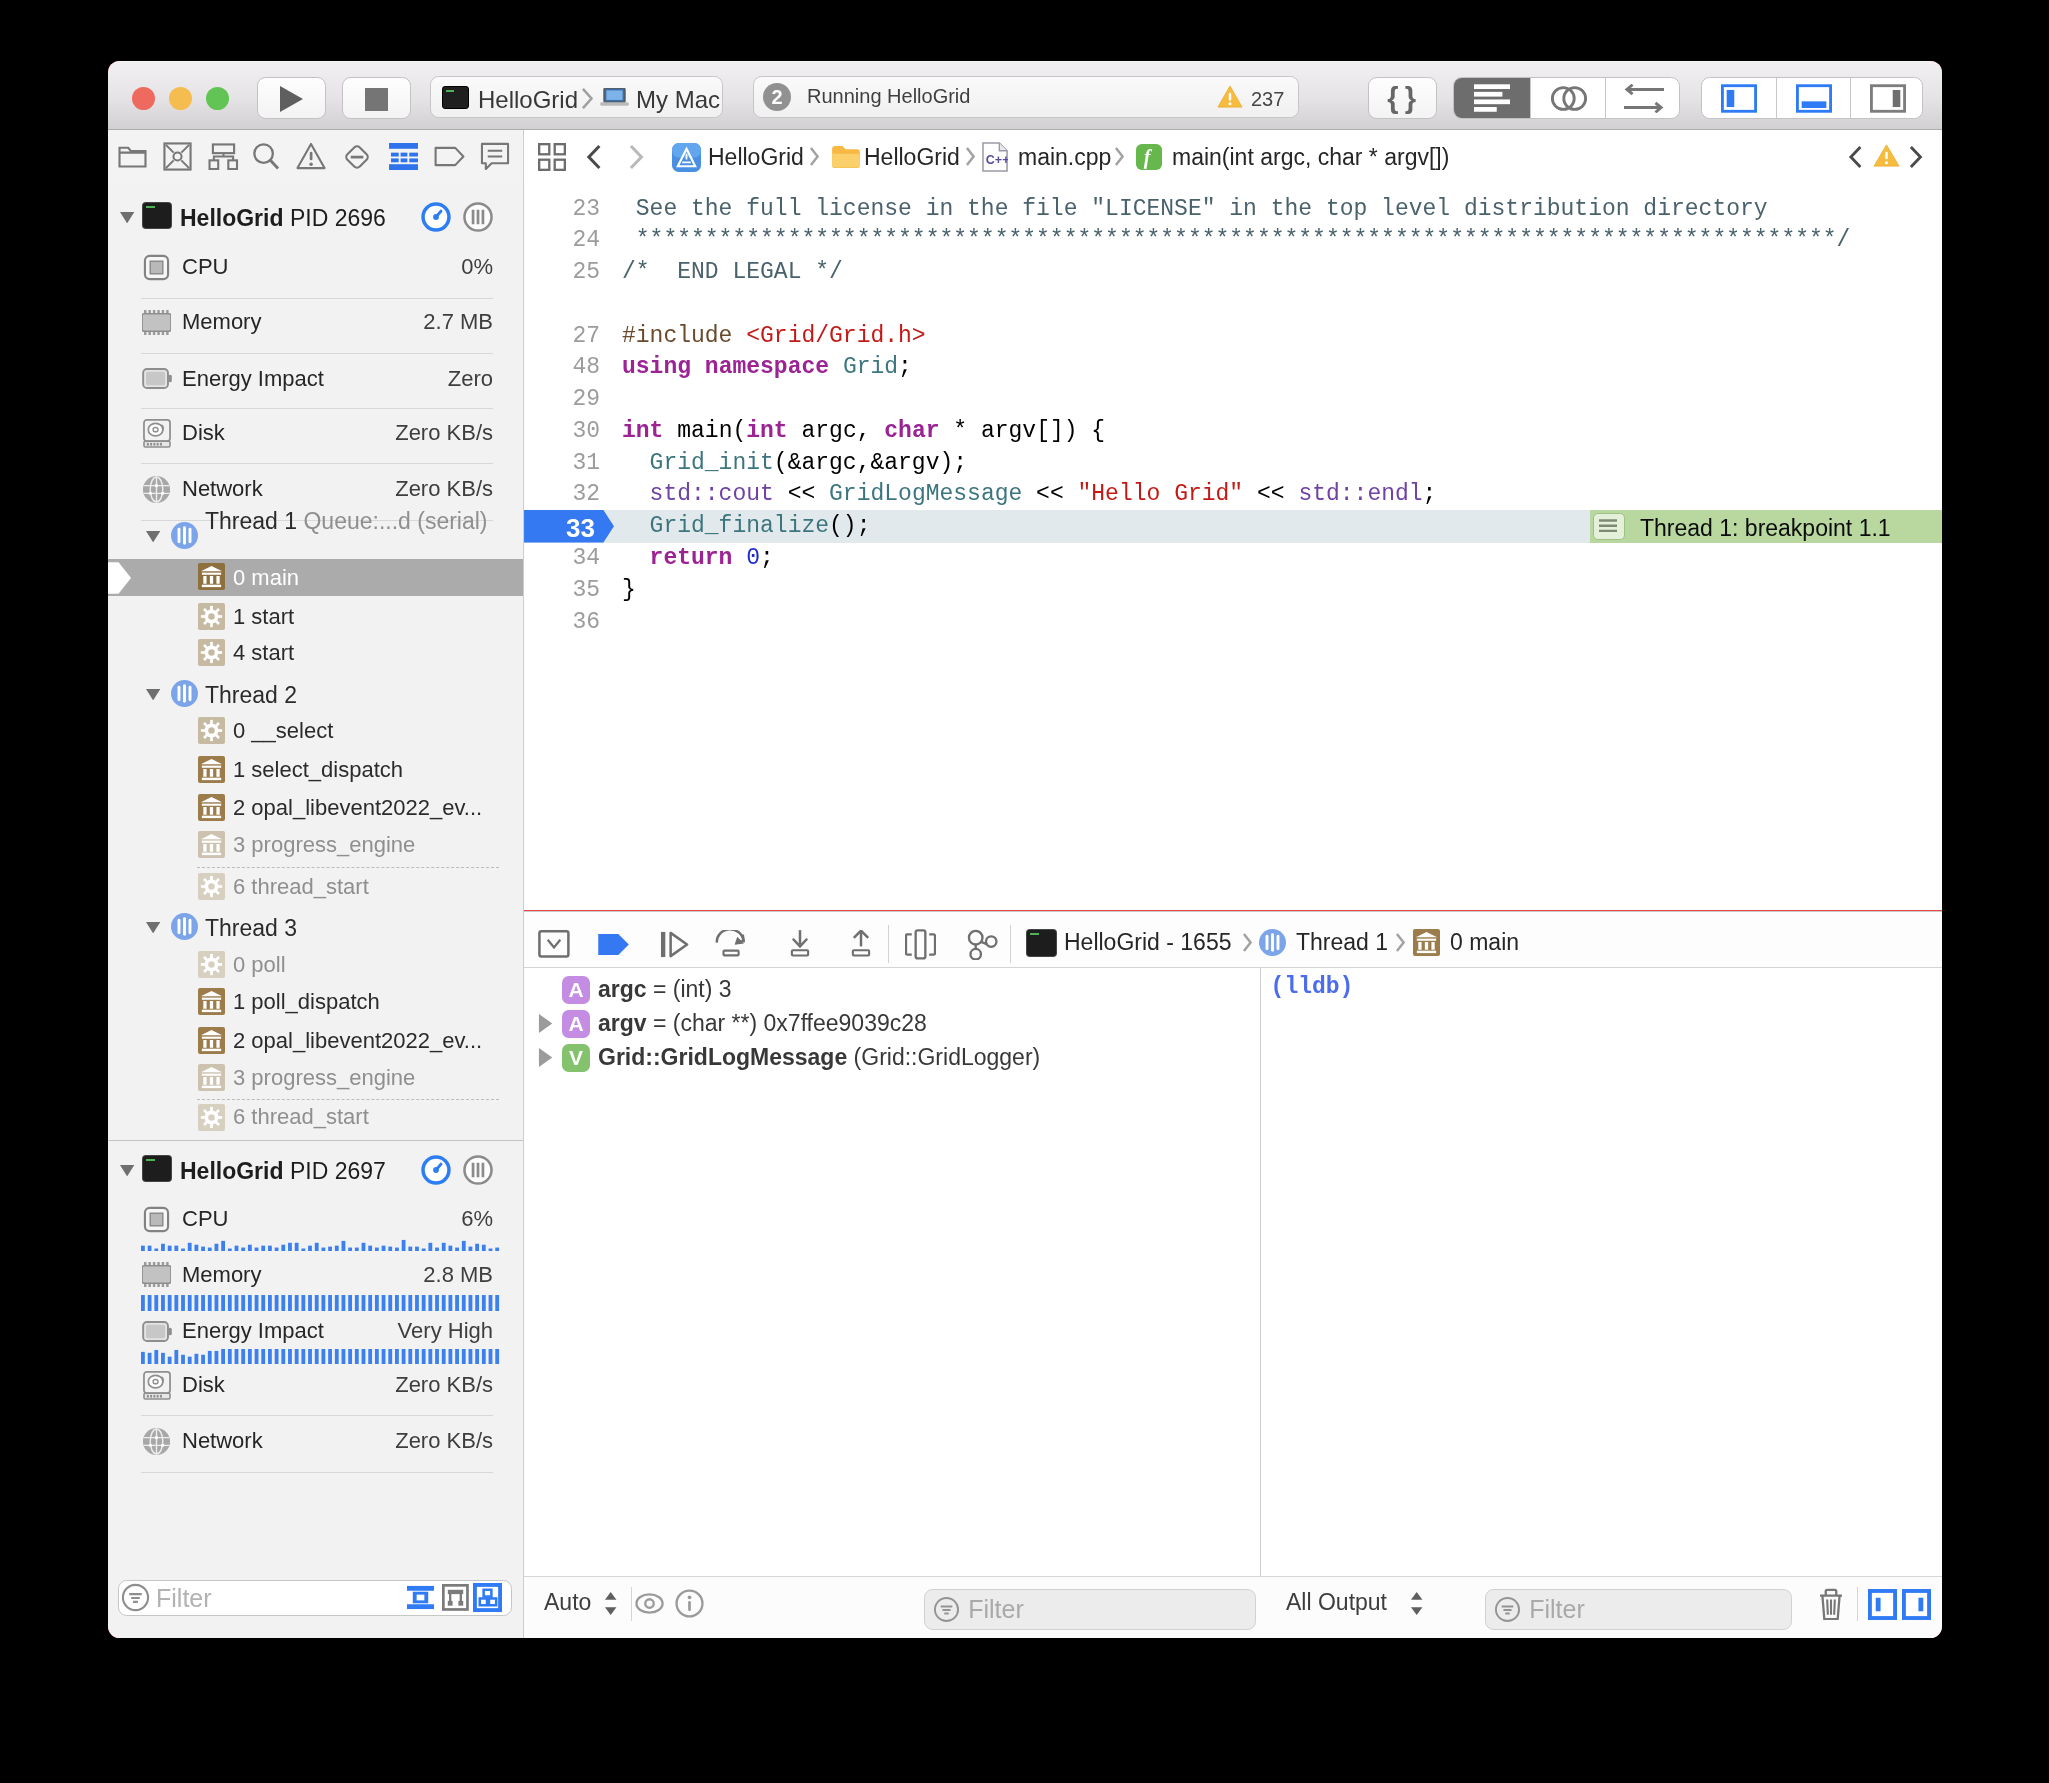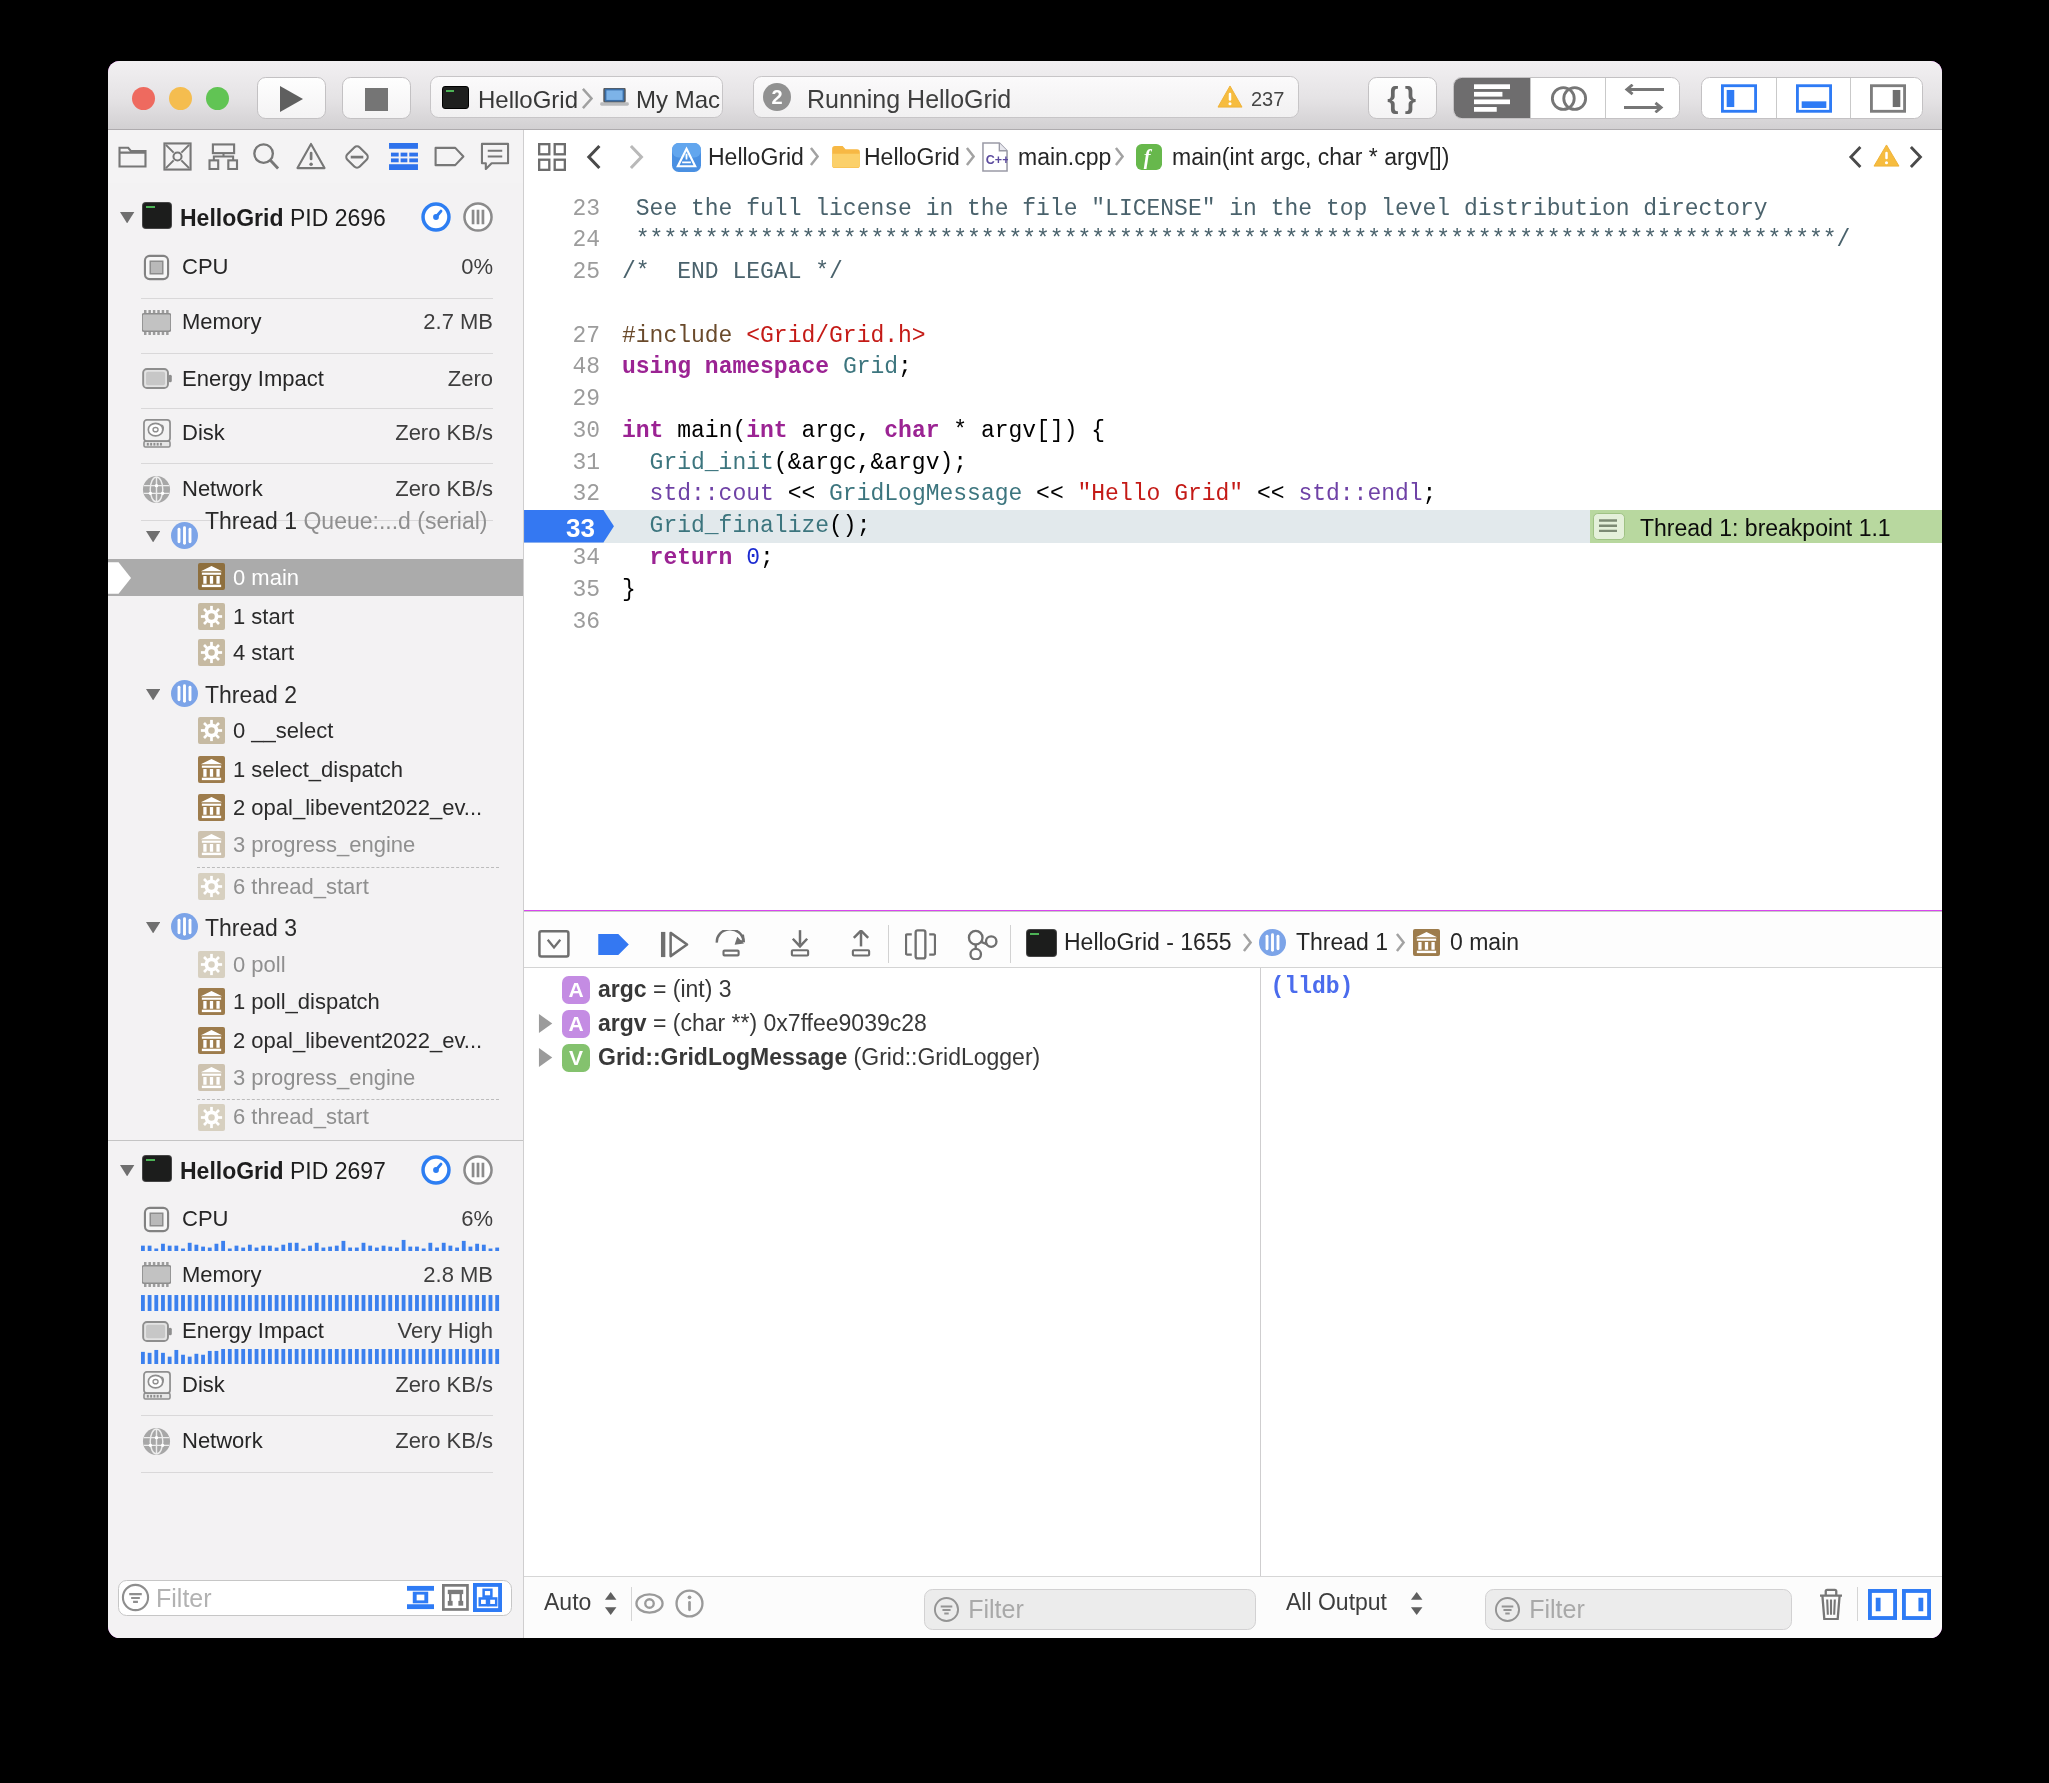--- a/index.html
+++ b/index.html
@@ -1,16 +1,16 @@
 <!DOCTYPE html>
 <html><head><meta charset="utf-8"><style>
 *{margin:0;padding:0;box-sizing:border-box}
 html,body{width:2049px;height:1784px;background:#000;overflow:hidden}
 body{font-family:"Liberation Sans",sans-serif;-webkit-font-smoothing:antialiased}
-#win{position:absolute;left:108px;top:61px;width:1834px;height:1577px;background:#d946ef;border-radius:11.5px;overflow:hidden}
+#win{position:absolute;left:108px;top:61px;width:1834px;height:1577px;background:#ef4444;border-radius:11.5px;overflow:hidden}
 .abs{position:absolute}
 
 #titlebar{position:absolute;left:0;top:0;width:100%;height:69px;background:linear-gradient(180deg,#f2f0f2 0%,#e5e3e5 55%,#d2d0d2 100%);border-bottom:1px solid #aeabae}
 .tl{position:absolute;top:26px;width:23px;height:23px;border-radius:50%}
 .tbtn{position:absolute;top:16.3px;height:42px;background:linear-gradient(180deg,#fefefe,#f4f3f4);border:1px solid #c3c1c3;border-radius:8.6px}
 .pill{position:absolute;top:15.3px;height:42px;background:linear-gradient(180deg,#fbfafb,#f1f0f1);border:1px solid #c7c5c7;border-radius:8.6px}
 .ui{font-size:23px;color:#383838;white-space:nowrap}
 .seg{position:absolute;top:0;height:100%;display:flex;align-items:center;justify-content:center}
 
 #navrow{position:absolute;left:0;top:69px;width:100%;height:54px;background:#fff;border-bottom:1px solid #d8d8d8}
@@ -67,21 +67,21 @@
         <polyline points="2,2 11,12 2,22" stroke="#a0a0a0" stroke-width="2.6" fill="none"></polyline>
       </svg>
     <svg class="abs" style="left:492px;top:27px" width="29" height="21" viewBox="0 0 30 22">
         <rect x="4" y="0" width="22" height="15" rx="2" fill="#3a6ea8" stroke="#58595a" stroke-width="1.5"></rect>
         <rect x="6.5" y="2.5" width="17" height="10" fill="#7db3e8"></rect>
         <rect x="0" y="15" width="30" height="3.5" rx="1.5" fill="#b9babc"></rect>
       </svg>
     <div class="abs ui" style="left:528px;top:25px;font-size:24px">My Mac</div>
     <div class="pill" style="left:645px;width:546px"></div>
     <div class="abs" style="left:655px;top:22px;width:28px;height:28px;border-radius:50%;background:#919191;color:#fff;font-size:20px;font-weight:bold;text-align:center;line-height:28px">2</div>
-    <div class="abs ui" style="left:699px;top:24px;color:#3f3f3f;font-size:25px">Running HelloGrid</div>
+    <div class="abs ui" style="left:699px;top:24px;color:#3f3f3f;font-size:20px">Running HelloGrid</div>
     <svg class="abs" style="left:1109px;top:24px" width="26" height="24" viewBox="0 0 27 25">
         <path d="M13.5 1 L26 23 L1 23 Z" fill="#f6bc3f" stroke="#eeb238" stroke-width="1" stroke-linejoin="round"></path>
         <rect x="12.2" y="8" width="2.6" height="8.5" rx="1.3" fill="#fff"></rect>
         <circle cx="13.5" cy="19.6" r="1.6" fill="#fff"></circle>
       </svg>
     <div class="abs ui" style="left:1143px;top:27px;color:#454545;font-size:20px">237</div>
     <div class="tbtn" style="left:1260px;width:69px"></div>
     <div class="abs" style="left:1260px;top:16.3px;width:69px;height:42px;display:flex;align-items:center;justify-content:center;font-size:29px;color:#676767;font-weight:bold;letter-spacing:1.9px">{ }</div>
     <div class="tbtn" style="left:1345px;width:227px;background:#fff;overflow:hidden">
       <div class="seg" style="left:0;width:76px;background:#6e6d6e">

